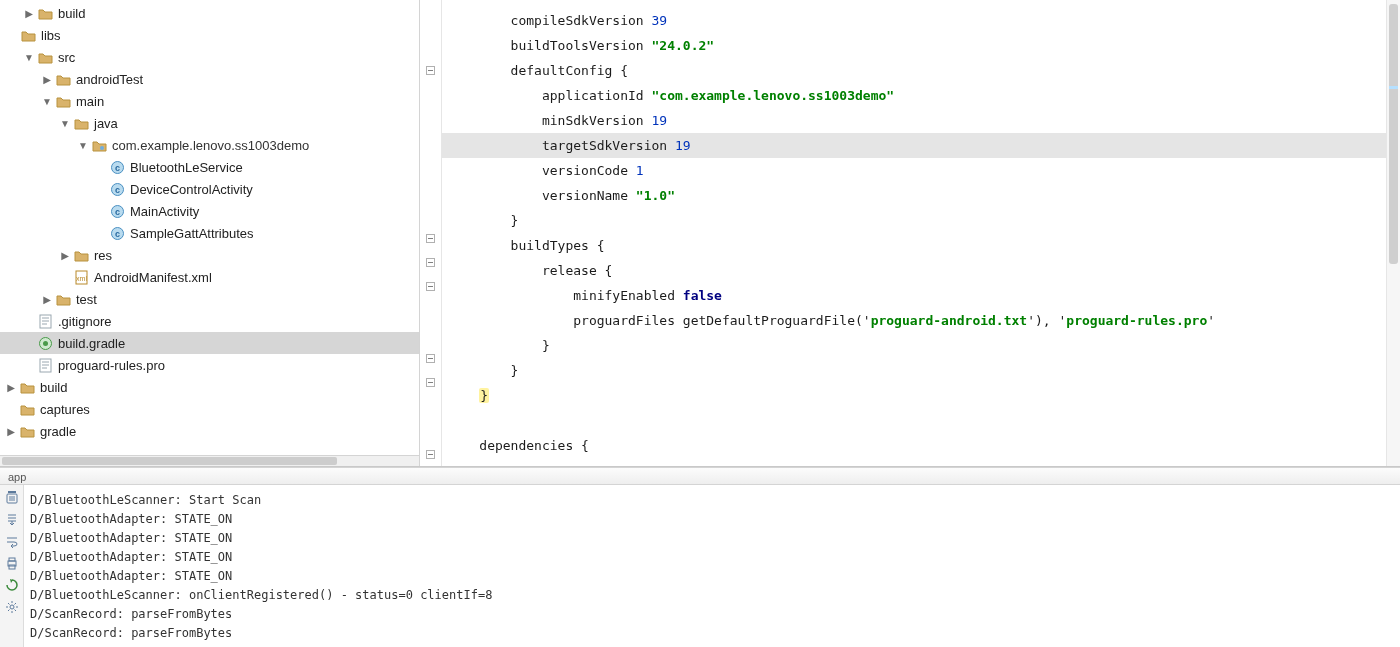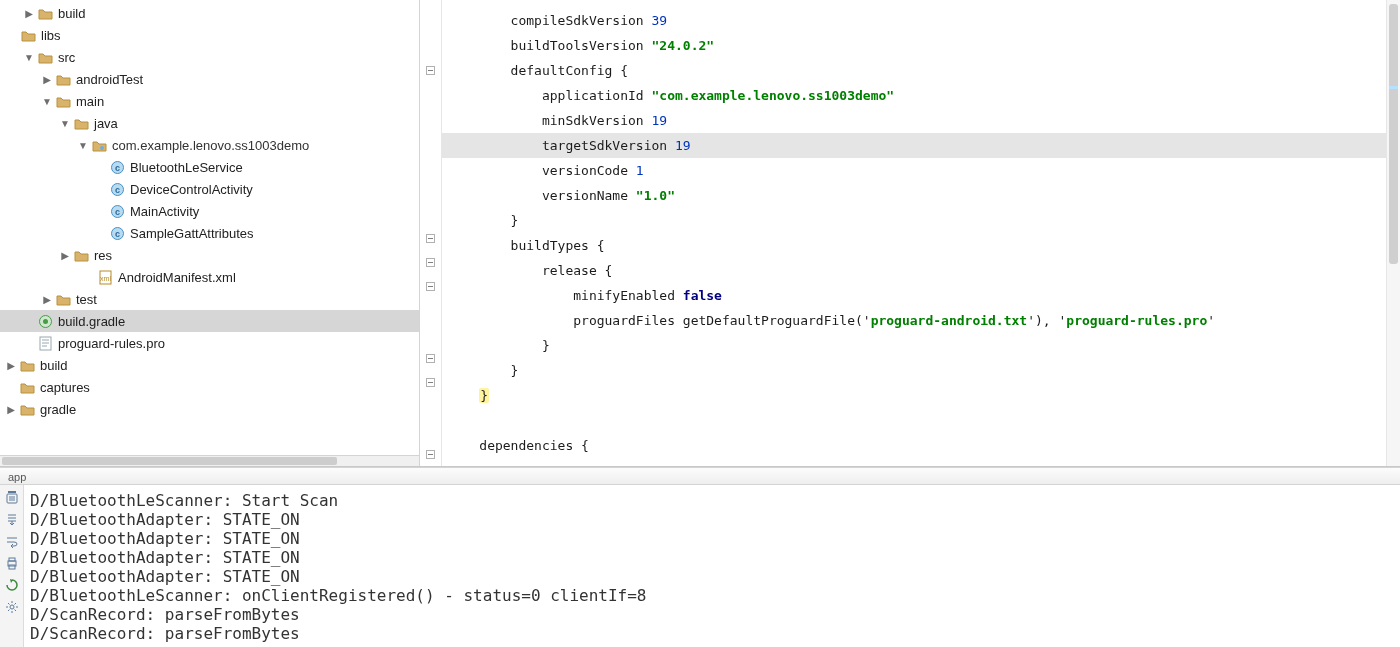--- a/index.html
+++ b/index.html
@@ -84,21 +84,21 @@
     flex: none; display: flex;
     background: #fff;
   }
   .tool-gutter {
     width: 24px; background: #f4f4f4; border-right: 1px solid #dcdcdc;
     display:flex; flex-direction: column; align-items: center; padding-top: 4px; gap:6px;
   }
   .tool-gutter .tbtn { width:16px; height:16px; display:flex; align-items:center; justify-content:center; cursor:pointer;}
   .logs {
     flex: 1; padding: 6px 6px 4px 6px;
-    font-family: "SimSun", Consolas, monospace; font-size: 16px;
+    font-family: "SimSun", Consolas, monospace; font-size: 12px;
     color: #333;
   }
   .log-line { height: 19px; line-height: 19px; white-space: pre; }
 </style>
 </head>
 <body>
 
 <div class="root">
   <div class="upper">
 
@@ -210,38 +210,48 @@
           </div>
           <div class="tree-row" style="padding-left: 58px;">
             <span class="arrow">▶</span>
             <span class="ico">
               <svg width="15" height="13">
                 <path d="M1 3 L5 3 L7 5 L14 5 L14 12 L1 12 Z" fill="#d9b36b" stroke="#b8923f"></path>
               </svg>
             </span>
             <span class="label">res</span>
           </div>
-          <div class="tree-row" style="padding-left: 82px;">
+          <div class="tree-row" style="padding-left: 58px;">
             <span class="arrow blank">▶</span>
             <span class="ico">
               <svg width="15" height="15">
                 <rect x="2" y="1" width="11" height="13" fill="#fff" stroke="#b98a2a"></rect>
                 <text x="7.5" y="11" font-size="7" text-anchor="middle" fill="#b98a2a">xml</text>
               </svg>
             </span>
             <span class="label">AndroidManifest.xml</span>
           </div>
           <div class="tree-row" style="padding-left: 40px;">
             <span class="arrow">▶</span>
             <span class="ico">
               <svg width="15" height="13">
                 <path d="M1 3 L5 3 L7 5 L14 5 L14 12 L1 12 Z" fill="#d9b36b" stroke="#b8923f"></path>
               </svg>
             </span>
             <span class="label">test</span>
+          </div>
+          <div class="tree-row" style="padding-left: 22px;">
+            <span class="arrow blank">▶</span>
+            <span class="ico">
+              <svg width="15" height="15">
+                <rect x="2" y="1" width="11" height="13" fill="#fff" stroke="#9aa7b0"></rect>
+                <path d="M4 4 H11 M4 7 H11 M4 10 H9" stroke="#9aa7b0"></path>
+              </svg>
+            </span>
+            <span class="label">.gitignore</span>
           </div>
           <div class="tree-row selected" style="padding-left: 22px;">
             <span class="arrow blank">▶</span>
             <span class="ico">
               <svg width="15" height="15">
                 <circle cx="7.5" cy="7.5" r="6" fill="#cfe9cf" stroke="#4a9a4a"></circle>
                 <circle cx="7.5" cy="7.5" r="2.5" fill="#4a9a4a"></circle>
               </svg>
             </span>
             <span class="label">build.gradle</span>

